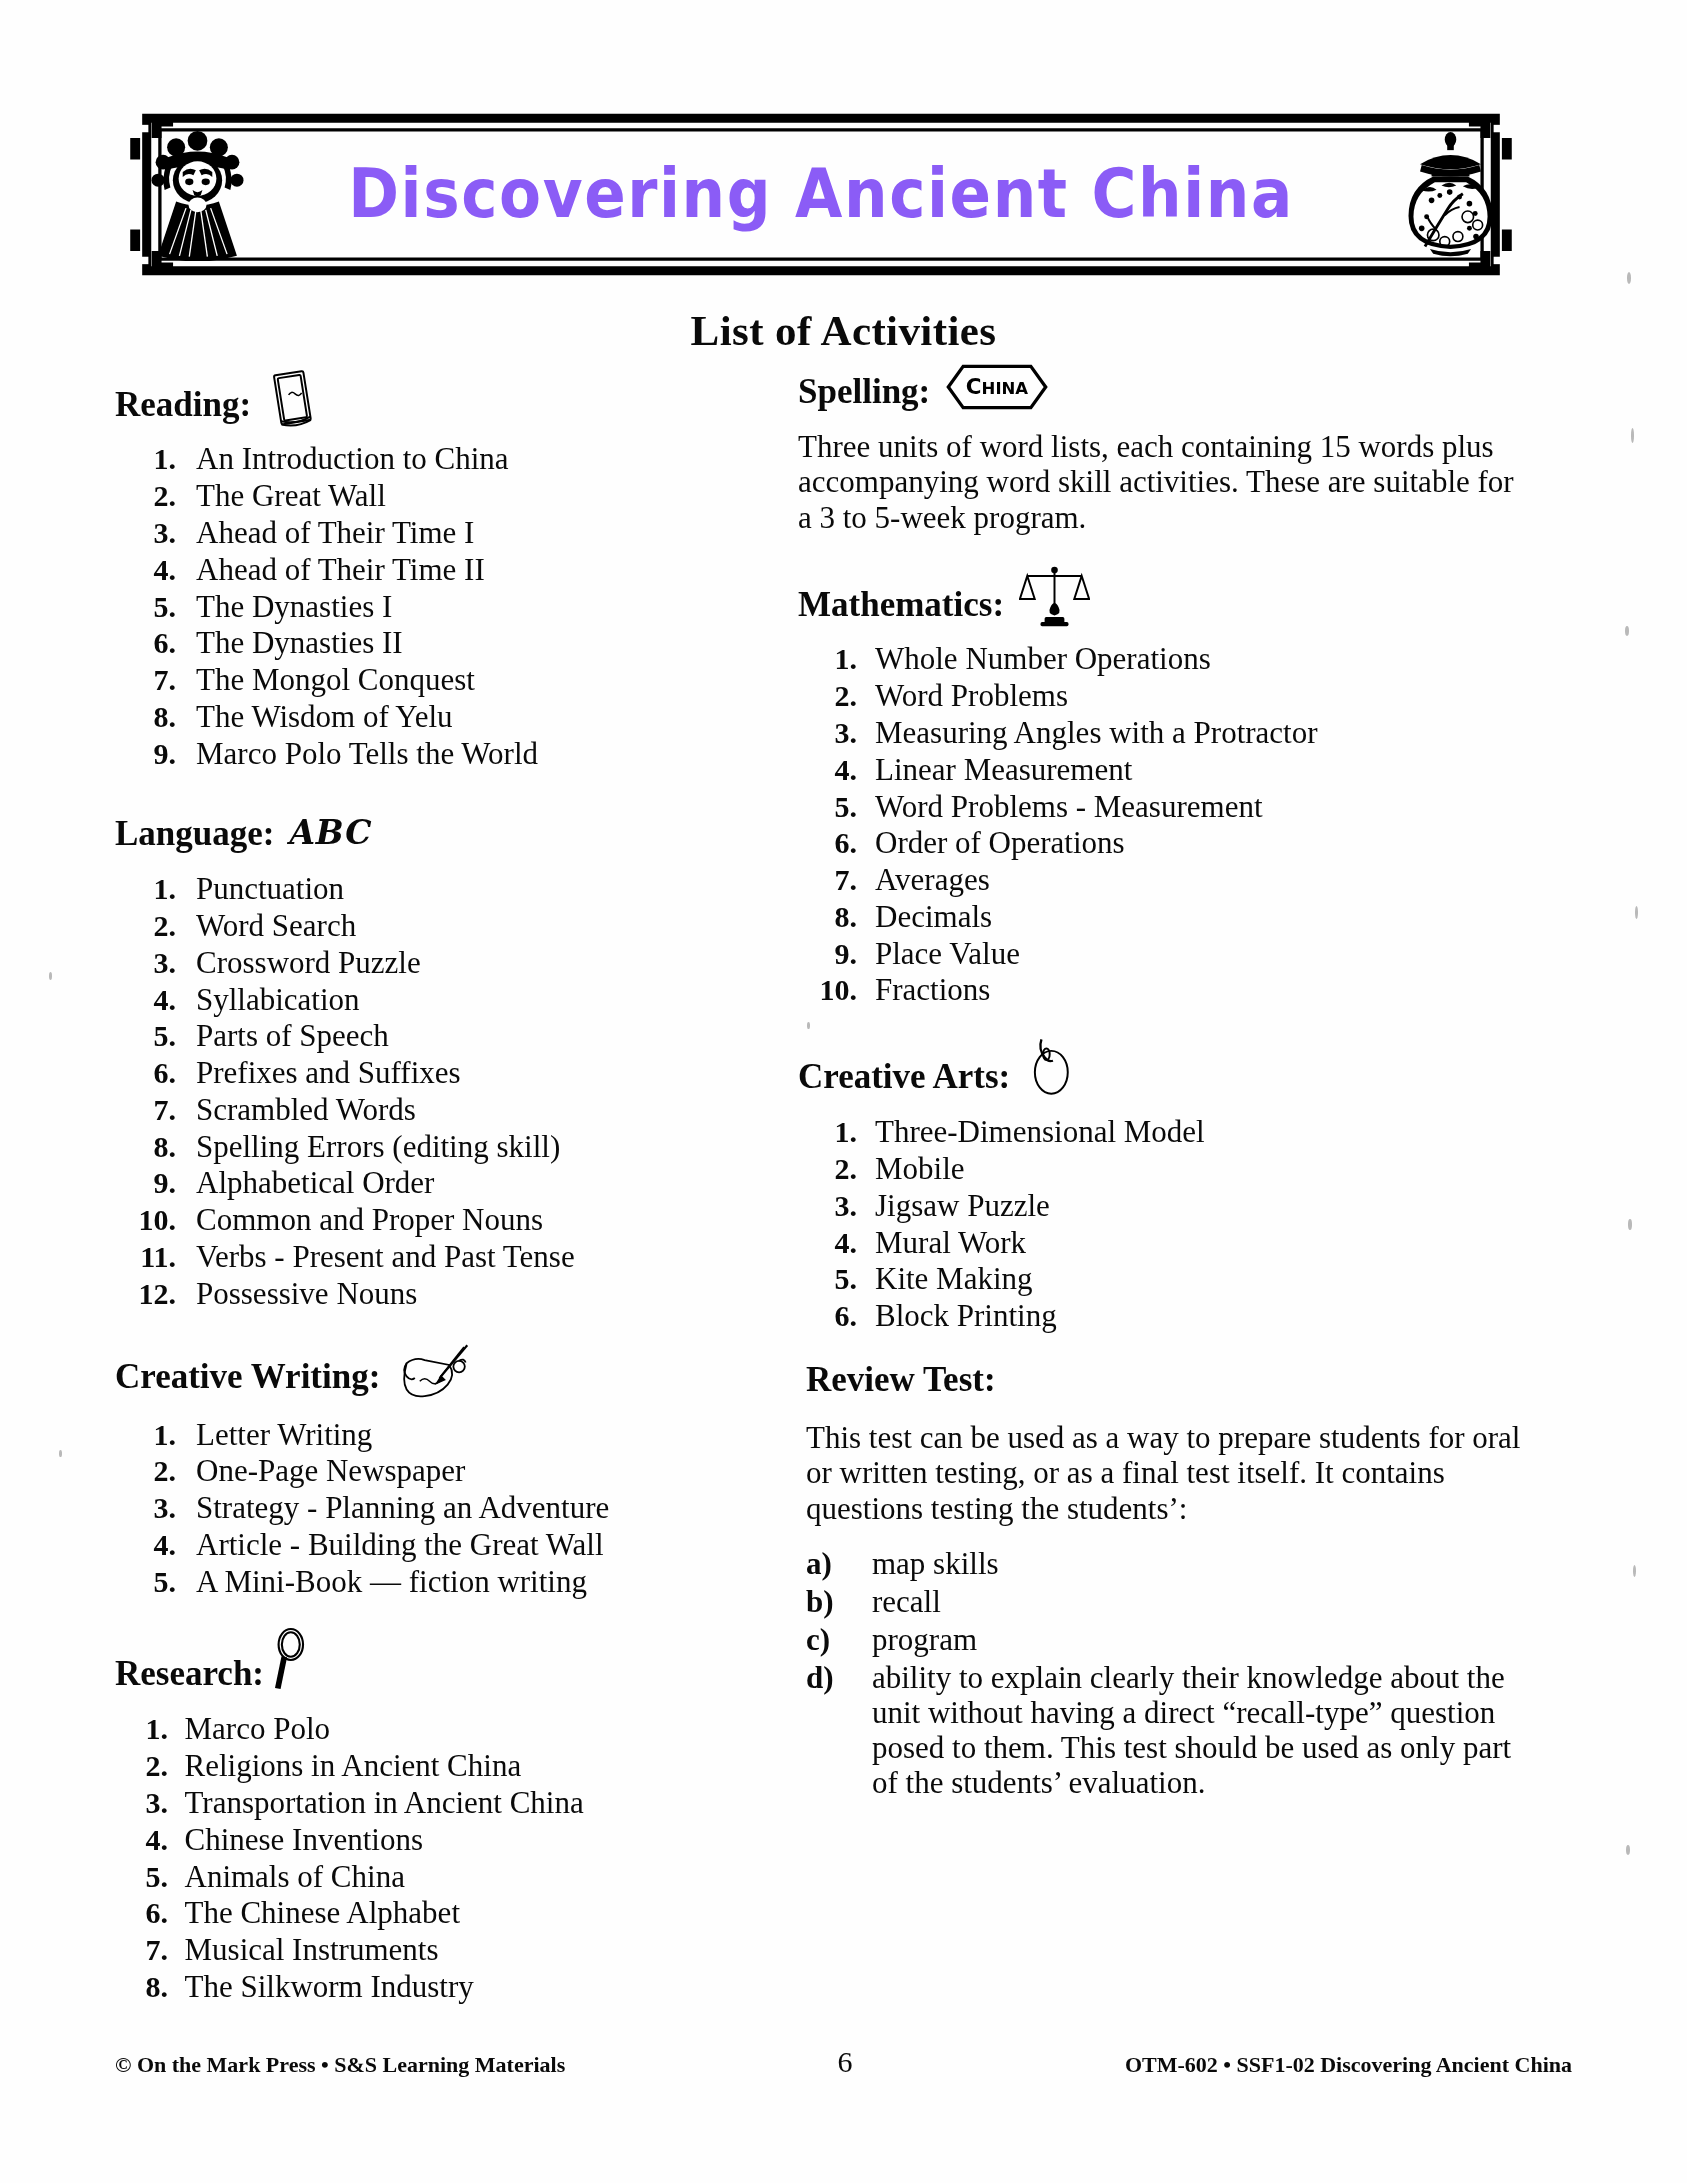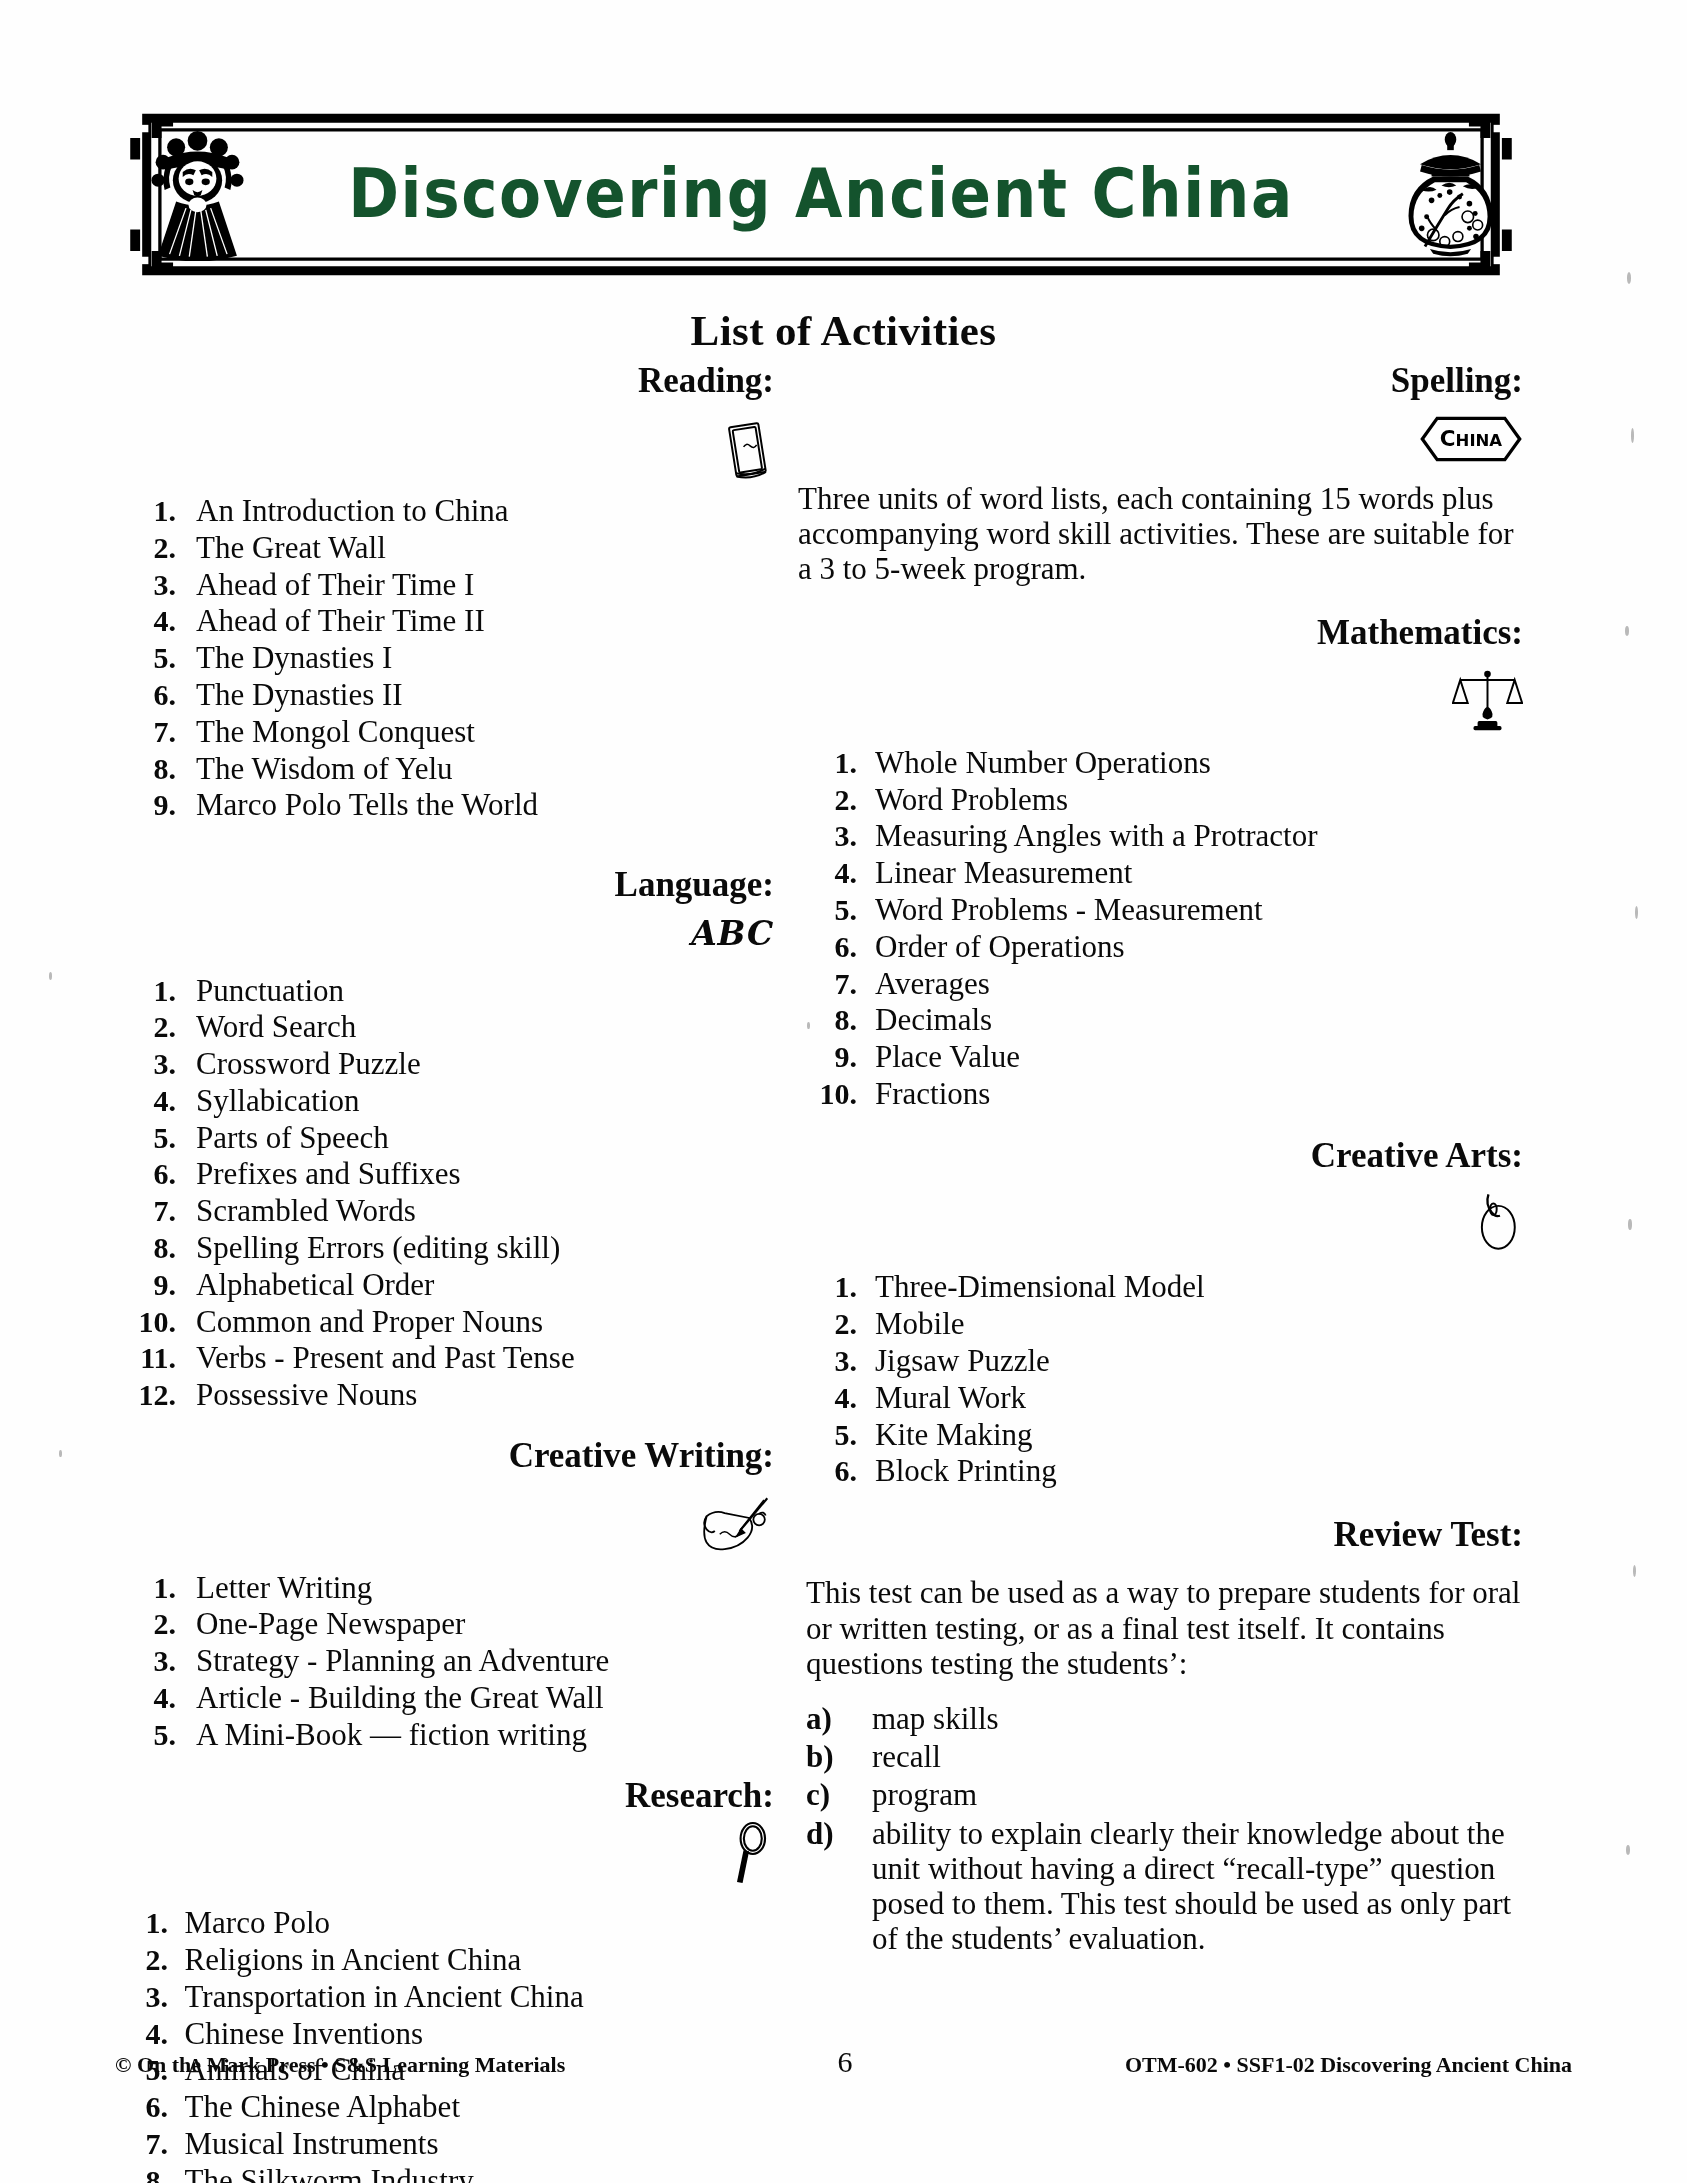--- a/index.html
+++ b/index.html
@@ -42,21 +42,21 @@
     left: 177px;
     right: 177px;
     top: 50%;
     transform: translateY(-52%);
     text-align: center;
     font-family: "DejaVu Sans", sans-serif;
     font-weight: 700;
     font-size: 68px;
     letter-spacing: 1.6px;
     line-height: 1;
-    color: #14532d;
+    color: #8b5cf6;
     white-space: nowrap;
     font-stretch: condensed;
   }
 
   .banner-art {
     position: absolute;
     top: 50%;
     transform: translateY(-50%);
   }
   .banner-art.left  { left: 18px;  width: 115px; height: 132px; }
@@ -87,21 +87,20 @@
   .section { margin-bottom: 0; }
 
   .sec-head {
     display: flex;
     align-items: flex-end;
     gap: 15px;
     font-weight: 700;
     font-size: 35px;
     line-height: 1.05;
     white-space: nowrap;
-    flex-direction: column;
   }
   .sec-head .icon-slot {
     display: inline-flex;
     align-items: flex-end;
     position: relative;
     top: 5px;
   }
   .sec-head .icon-slot svg { display: block; }
 
   .abc-mark {

